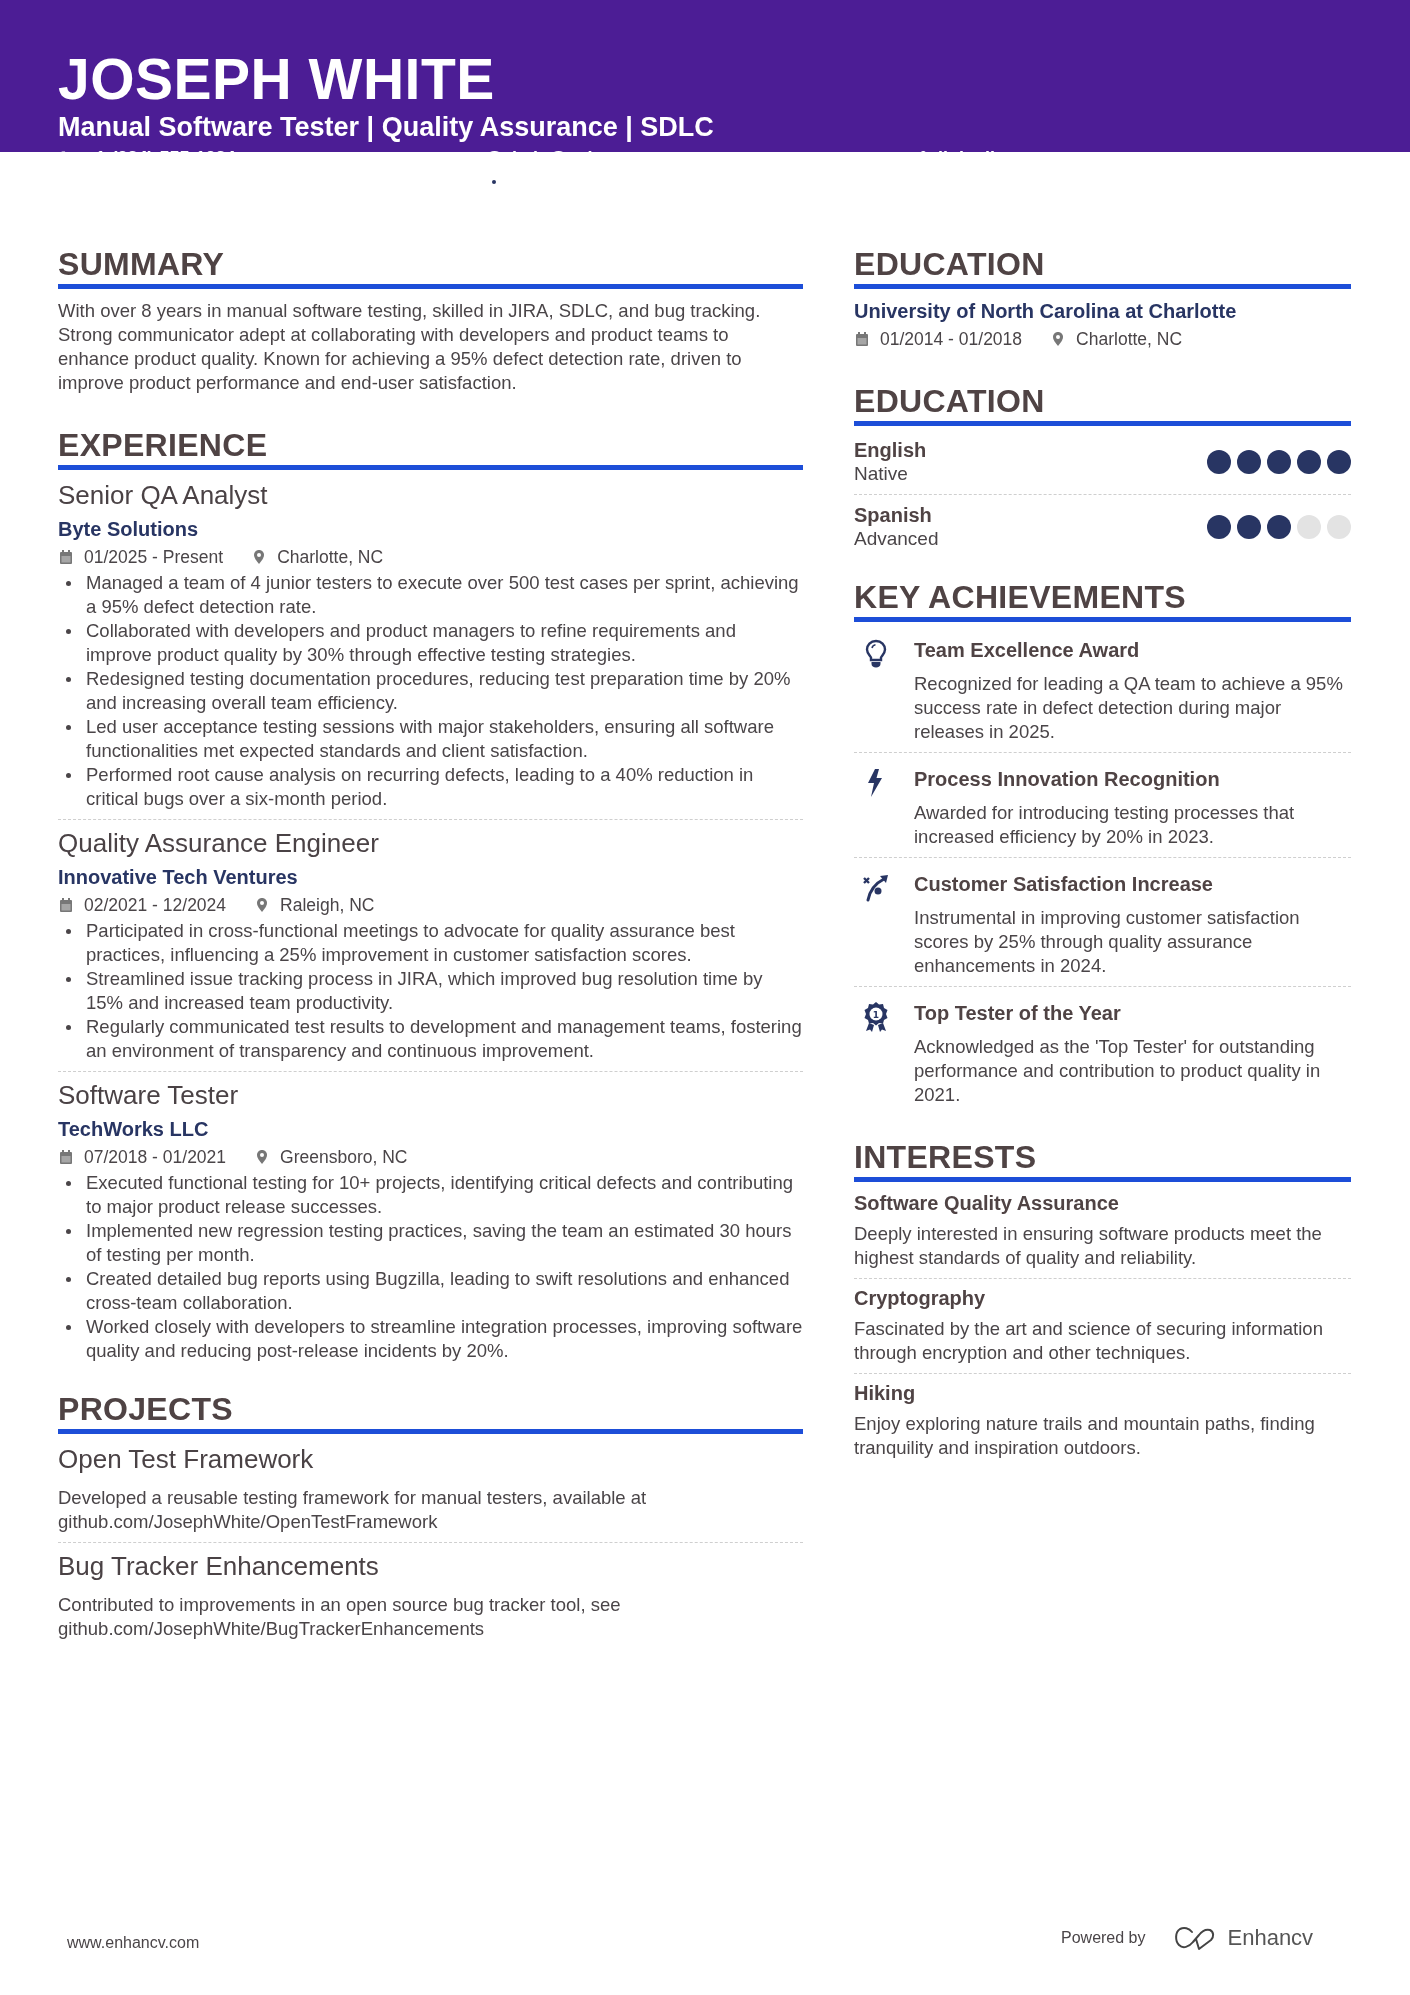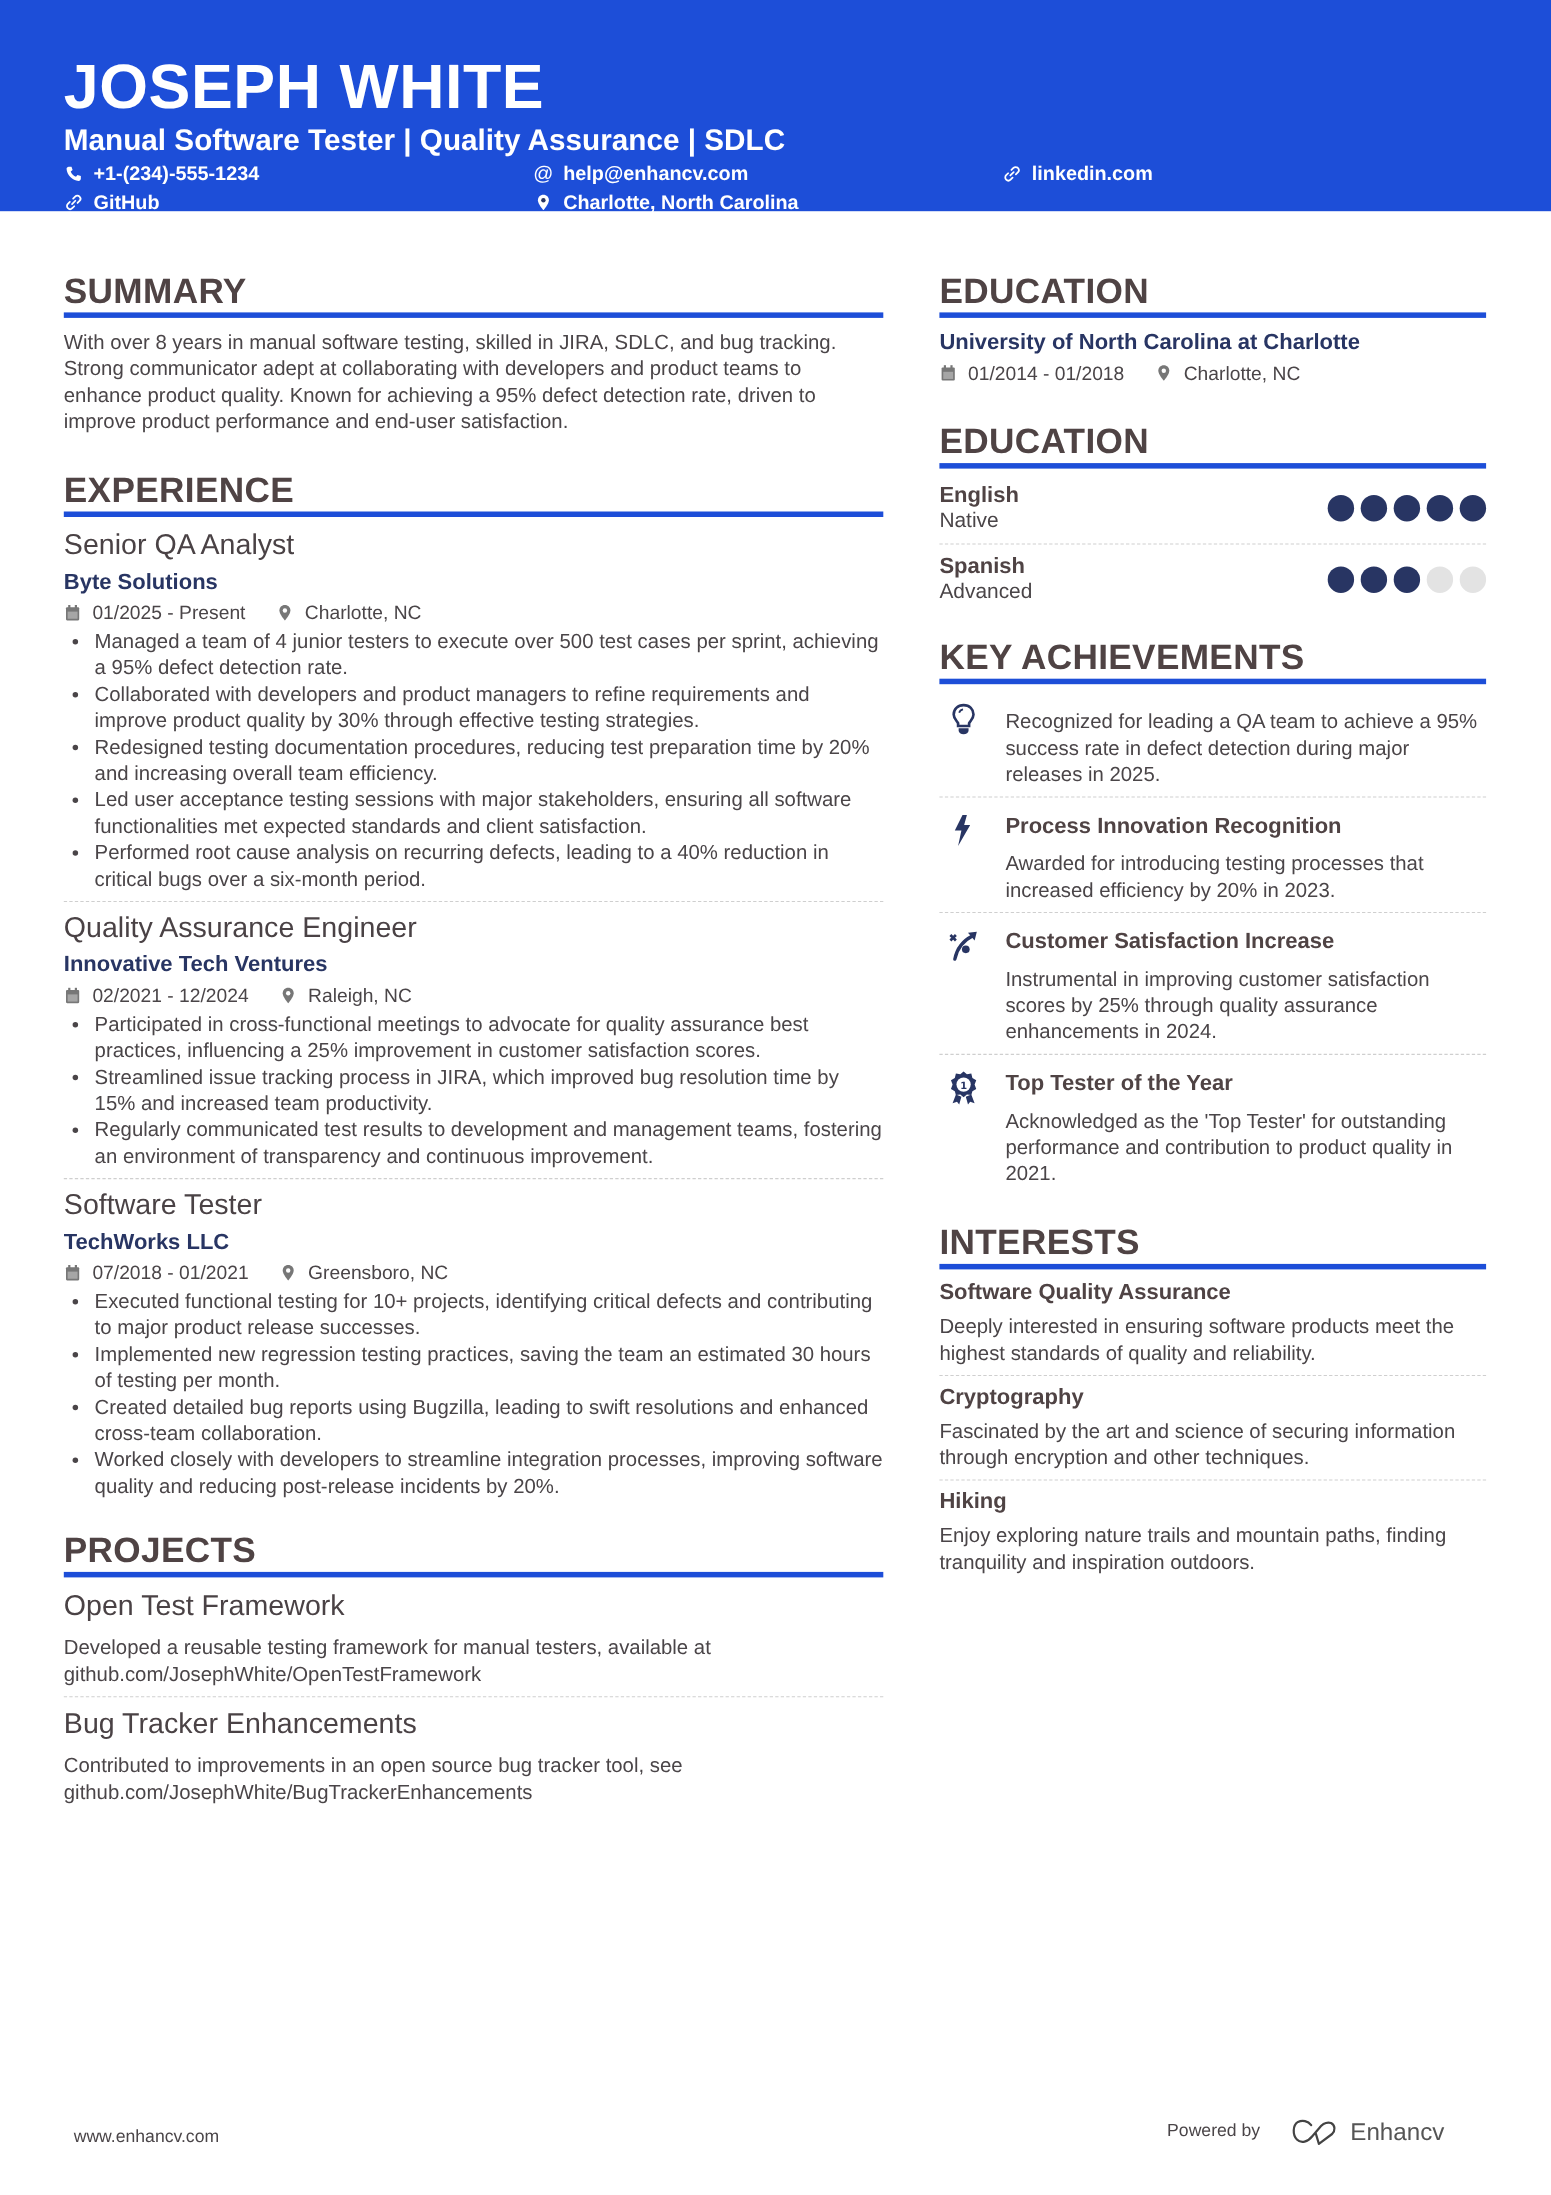--- a/index.html
+++ b/index.html
@@ -1,19 +1,19 @@
 <!DOCTYPE html>
 <html><head>
 <meta charset="utf-8">
 <style>
   * { box-sizing: border-box; margin: 0; padding: 0; }
   html, body { width: 1410px; height: 1995px; background: #ffffff; }
   body { font-family: "Liberation Sans", "DejaVu Sans", sans-serif; color: #4a4245; position: relative; overflow: hidden; }
 
-  .header { position: absolute; left: 0; top: 0; width: 1410px; height: 192px; background: #1d4ed8; color: #fff; padding-left: 39px; }
+  .header { position: absolute; left: 0; top: 0; width: 1410px; height: 152px; background: #4c1d95; color: #fff; padding-left: 39px; }
   .header .name { position: absolute; left: 58px; top: 44px; font-size: 57px; font-weight: 700; letter-spacing: 0.5px; line-height: 70px; }
   .header .title { position: absolute; left: 58px; top: 110px; font-size: 27px; font-weight: 700; line-height: 34px; }
   .contact { position: absolute; font-size: 18px; font-weight: 700; line-height: 24px; display: flex; align-items: center; }
   .contact .ico { width: 18px; height: 18px; margin-right: 9px; display: inline-flex; align-items: center; justify-content: center; }
   .contact .ico svg { width: 16px; height: 16px; }
 
   .col-left { position: absolute; left: 58px; top: 244px; width: 745px; }
   .col-right { position: absolute; left: 854px; top: 244px; width: 497px; }
 
   .section-title { font-size: 32px; font-weight: 700; color: #4f4344; line-height: 40px; border-bottom: 5px solid #1d4ed8; padding-bottom: 0px; margin-bottom: 8px; letter-spacing: 0.3px; }
@@ -282,20 +282,21 @@
 
     <div class="ach">
       <div class="a-ico">
         <svg viewBox="0 0 28 32">
             <path d="M14 3 C8.5 3 5 7 5 11.5 C5 15 7.5 17 9 19.5 L9 22 L19 22 L19 19.5 C20.5 17 23 15 23 11.5 C23 7 19.5 3 14 3 Z" stroke="#283563" stroke-width="2.4" fill="none"></path>
             <path d="M9.5 24 L18.5 24 L18.5 26 C18.5 28 16.5 29.5 14 29.5 C11.5 29.5 9.5 28 9.5 26 Z" fill="#283563"></path>
             <path d="M10 10 C10.5 8 12 7 13.5 6.8" stroke="#283563" stroke-width="1.6" fill="none"></path>
           </svg>
       </div>
       <div>
+        <div class="ach-title">Team Excellence Award</div>
         <div class="ach-desc">Recognized for leading a QA team to achieve a 95% success rate in defect detection during major releases in 2025.</div>
       </div>
     </div>
     <div class="divider"></div>
 
     <div class="ach">
       <div class="a-ico">
         <svg viewBox="0 0 28 32">
             <path d="M13 2 L17 2 L14.5 11 L20 11 L9 30 L12 16 L6 16 Z" fill="#283563"></path>
           </svg>

